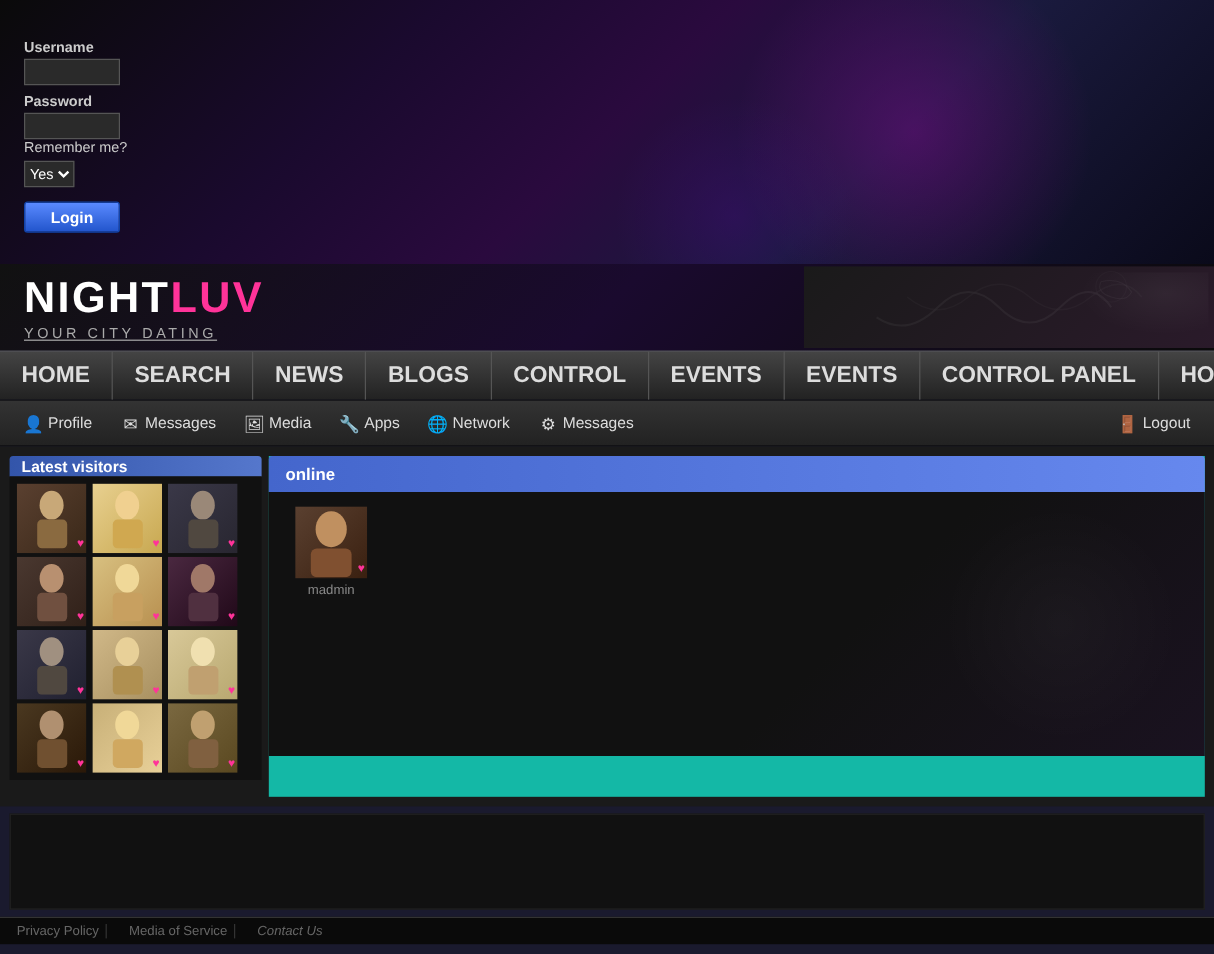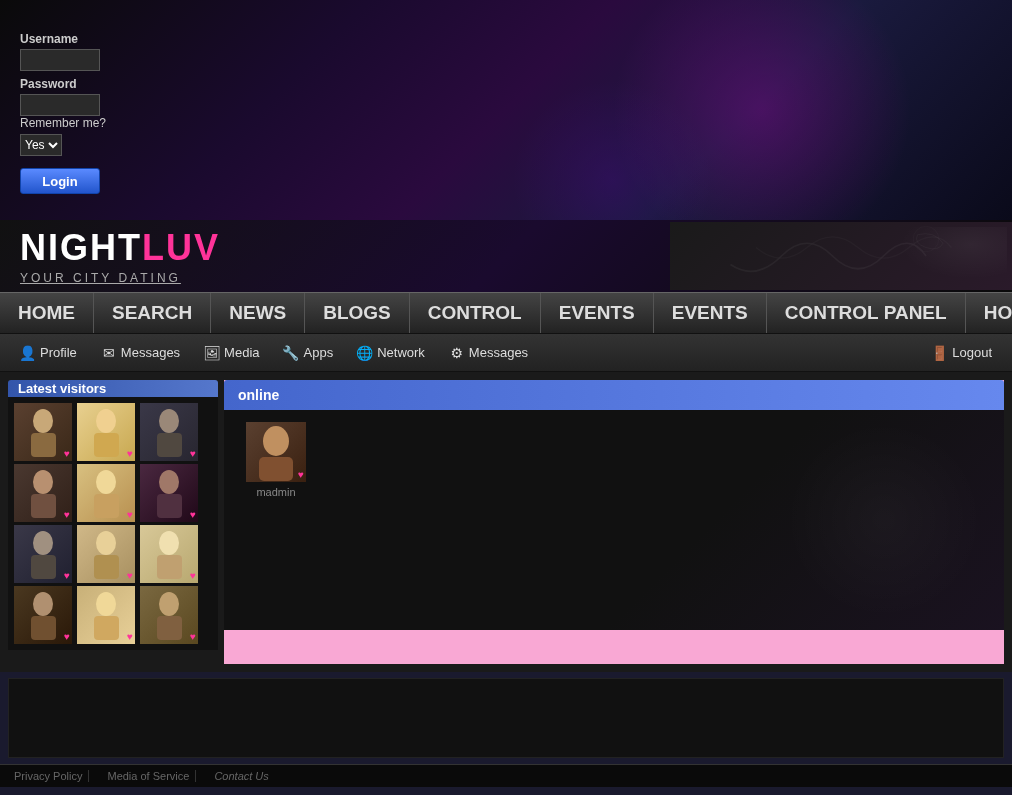--- a/index.html
+++ b/index.html
@@ -254,21 +254,21 @@
     .person-7 { background: linear-gradient(135deg, #3a4050, #202530); }
     .person-8 { background: linear-gradient(135deg, #c8b890, #a89070); }
     .person-9 { background: linear-gradient(135deg, #d0c0a0, #b0a080); }
     .person-10 { background: linear-gradient(135deg, #4a3a2a, #3a2a1a); }
     .person-11 { background: linear-gradient(135deg, #c0a870, #e0c890); }
     .person-12 { background: linear-gradient(135deg, #7a6a50, #5a4a30); }
 
     
     .online-section {
       flex: 1;
-      background: #f9a8d4;
+      background: #14b8a6;
     }
     .online-title {
       background: linear-gradient(to right, #4466cc, #6688ee);
       color: #fff;
       font-size: 14px;
       font-weight: bold;
       padding: 7px 14px;
       border-radius: 3px 3px 0 0;
     }
     .online-content {

